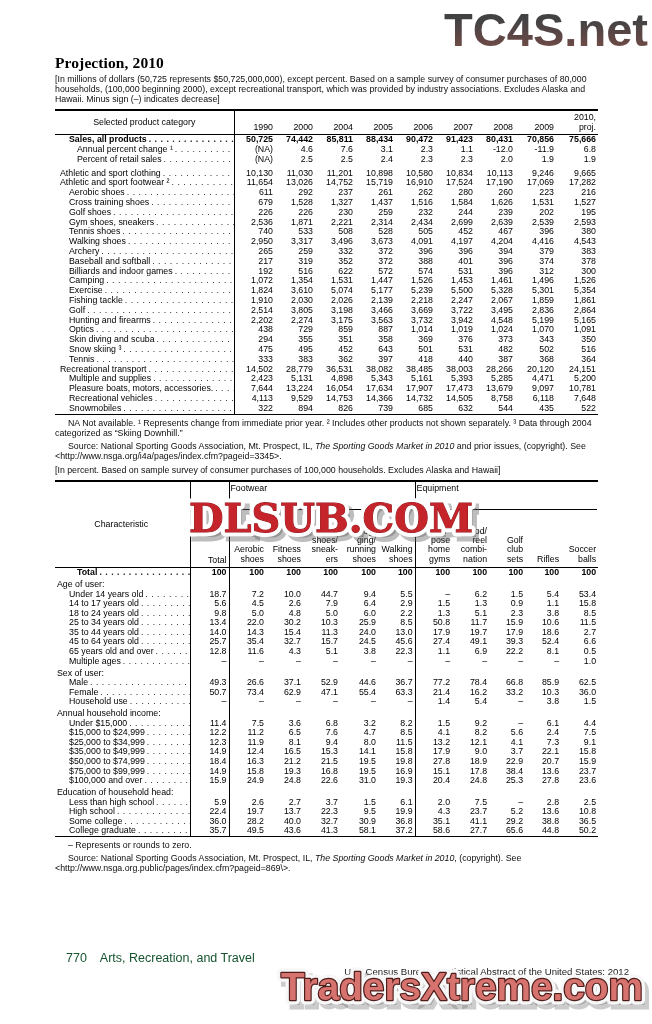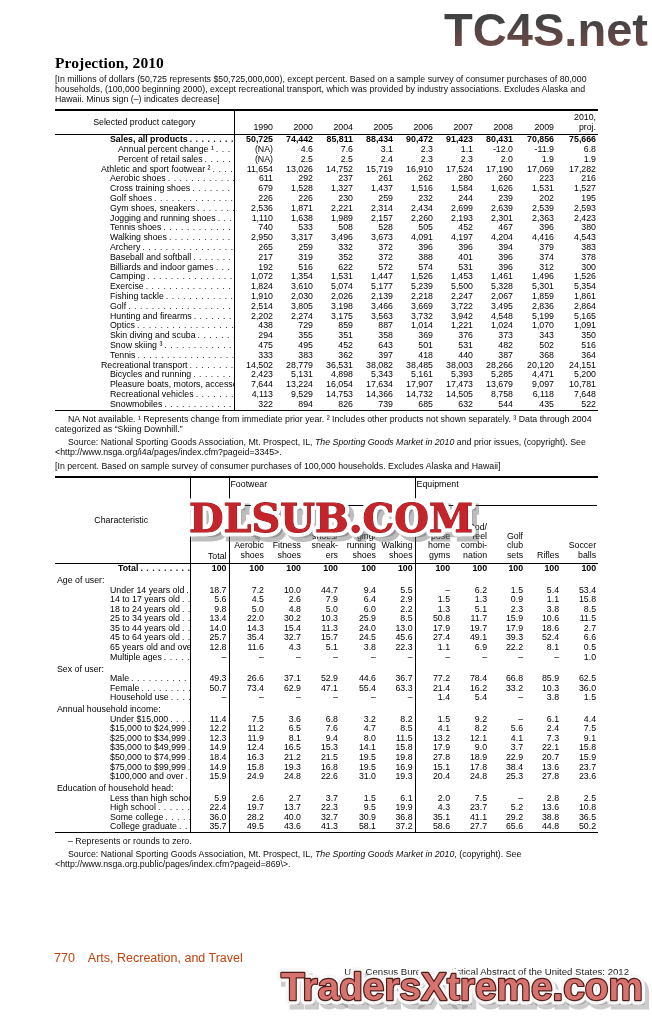--- a/index.html
+++ b/index.html
@@ -25,40 +25,40 @@
   thead th{font-weight:normal;vertical-align:bottom;padding:2px 2px 2px 0;line-height:9.6px;}
   th.stubh{vertical-align:middle;text-align:center;padding:4px 0;}
   th.col-h{text-align:right;white-space:pre-line;}
   td{padding:0;line-height:9.8px;vertical-align:bottom;}
   #t1251 td{line-height:9.55px;}
   td.num, th.num{text-align:right;padding-right:2px;}
   .vr{border-right:1px solid #000;}
   tr.b td{font-weight:bold;}
   tr.gap td{padding-top:4px;}
   .lbl{overflow:hidden;}
-  .lblflex{display:flex;align-items:center;margin-left:41px;}
+  .lblflex{display:flex;align-items:center;}
   .lt{white-space:nowrap;}
   .ldr{flex:1 1 auto;overflow:hidden;white-space:nowrap;color:#222;margin-left:2px;}
   .ldr::after{content:". . . . . . . . . . . . . . . . . . . . . . . . . . . . . . . . . . . . . . . . . . . . . . . .";letter-spacing:.5px;}
   .ind0 .lblflex{padding-left:5px;}
   .ind1 .lblflex{padding-left:14px;}
   .ind2 .lblflex{padding-left:22px;}
   tr.sect td{padding-top:2.5px;}
   .secl{padding-left:2px;white-space:nowrap;}
   th.stub1251{vertical-align:middle;text-align:center;}
   th.totalh{vertical-align:bottom;text-align:right;padding-right:2px;}
   th.grp{vertical-align:top;padding:2px 0 0 0;}
   .grpline{border-bottom:1px solid #000;text-align:left;padding-bottom:16px;margin:0 1px;}
   #t1251 thead th.col-h{padding-top:7px;padding-bottom:3px;line-height:9.4px;}
 
   .fn{font-size:8.8px;line-height:10.25px;margin:3px 0 0 0;text-indent:13px;width:541px;color:#0d0d0d;}
   .fn .it{font-style:italic;}
   .h2wrap{margin-top:9px;}
 
-  .f-left{position:absolute;left:54px;top:951px;font-size:12.5px;color:#c2410c;z-index:1;}
+  .f-left{position:absolute;left:66px;top:951px;font-size:12.5px;color:#14532d;z-index:1;}
   .f-left .pgnum{margin-right:13px;}
   .f-right{position:absolute;right:23px;top:966px;font-size:9.6px;color:#222;z-index:1;white-space:nowrap;}
 
   .wm{position:absolute;pointer-events:none;}
   .wm-top{top:2px;right:0;z-index:0;opacity:.93;}
   .wm-mid{left:177px;top:486px;z-index:5;}
   .wm-bottom{left:270px;top:954px;z-index:5;}
 </style>
 </head>
 <body>
@@ -155,20 +155,37 @@
           <td class="num">(NA)</td>
           <td class="num">2.5</td>
           <td class="num">2.5</td>
           <td class="num">2.4</td>
           <td class="num">2.3</td>
           <td class="num">2.3</td>
           <td class="num">2.0</td>
           <td class="num">1.9</td>
           <td class="num">1.9</td>
         </tr>
+        <tr class="gap">
+          <td class="lbl vr ind0">
+            <div class="lblflex">
+              <span class="lt">Athletic and sport clothing</span>
+              <span class="ldr"></span>
+            </div>
+          </td>
+          <td class="num">10,130</td>
+          <td class="num">11,030</td>
+          <td class="num">11,201</td>
+          <td class="num">10,898</td>
+          <td class="num">10,580</td>
+          <td class="num">10,834</td>
+          <td class="num">10,113</td>
+          <td class="num">9,246</td>
+          <td class="num">9,665</td>
+        </tr>
         <tr>
           <td class="lbl vr ind0">
             <div class="lblflex">
               <span class="lt">Athletic and sport footwear ²</span>
               <span class="ldr"></span>
             </div>
           </td>
           <td class="num">11,654</td>
           <td class="num">13,026</td>
           <td class="num">14,752</td>
@@ -243,37 +260,20 @@
           <td class="num">2,314</td>
           <td class="num">2,434</td>
           <td class="num">2,699</td>
           <td class="num">2,639</td>
           <td class="num">2,539</td>
           <td class="num">2,593</td>
         </tr>
         <tr>
           <td class="lbl vr ind1">
             <div class="lblflex">
-              <span class="lt">Jogging and running shoes</span>
-              <span class="ldr"></span>
-            </div>
-          </td>
-          <td class="num">1,110</td>
-          <td class="num">1,638</td>
-          <td class="num">1,989</td>
-          <td class="num">2,157</td>
-          <td class="num">2,260</td>
-          <td class="num">2,193</td>
-          <td class="num">2,301</td>
-          <td class="num">2,363</td>
-          <td class="num">2,423</td>
-        </tr>
-        <tr>
-          <td class="lbl vr ind1">
-            <div class="lblflex">
               <span class="lt">Tennis shoes</span>
               <span class="ldr"></span>
             </div>
           </td>
           <td class="num">740</td>
           <td class="num">533</td>
           <td class="num">508</td>
           <td class="num">528</td>
           <td class="num">505</td>
           <td class="num">452</td>
@@ -439,21 +439,21 @@
             <div class="lblflex">
               <span class="lt">Optics</span>
               <span class="ldr"></span>
             </div>
           </td>
           <td class="num">438</td>
           <td class="num">729</td>
           <td class="num">859</td>
           <td class="num">887</td>
           <td class="num">1,014</td>
-          <td class="num">1,221</td>
+          <td class="num">1,019</td>
           <td class="num">1,024</td>
           <td class="num">1,070</td>
           <td class="num">1,091</td>
         </tr>
         <tr>
           <td class="lbl vr ind1">
             <div class="lblflex">
               <span class="lt">Skin diving and scuba</span>
               <span class="ldr"></span>
             </div>
@@ -515,21 +515,21 @@
           <td class="num">38,082</td>
           <td class="num">38,485</td>
           <td class="num">38,003</td>
           <td class="num">28,266</td>
           <td class="num">20,120</td>
           <td class="num">24,151</td>
         </tr>
         <tr>
           <td class="lbl vr ind1">
             <div class="lblflex">
-              <span class="lt">Bicycles and running</span>
+              <span class="lt">Multiple and supplies</span>
               <span class="ldr"></span>
             </div>
           </td>
           <td class="num">2,423</td>
           <td class="num">5,131</td>
           <td class="num">4,898</td>
           <td class="num">5,343</td>
           <td class="num">5,161</td>
           <td class="num">5,393</td>
           <td class="num">5,285</td>

